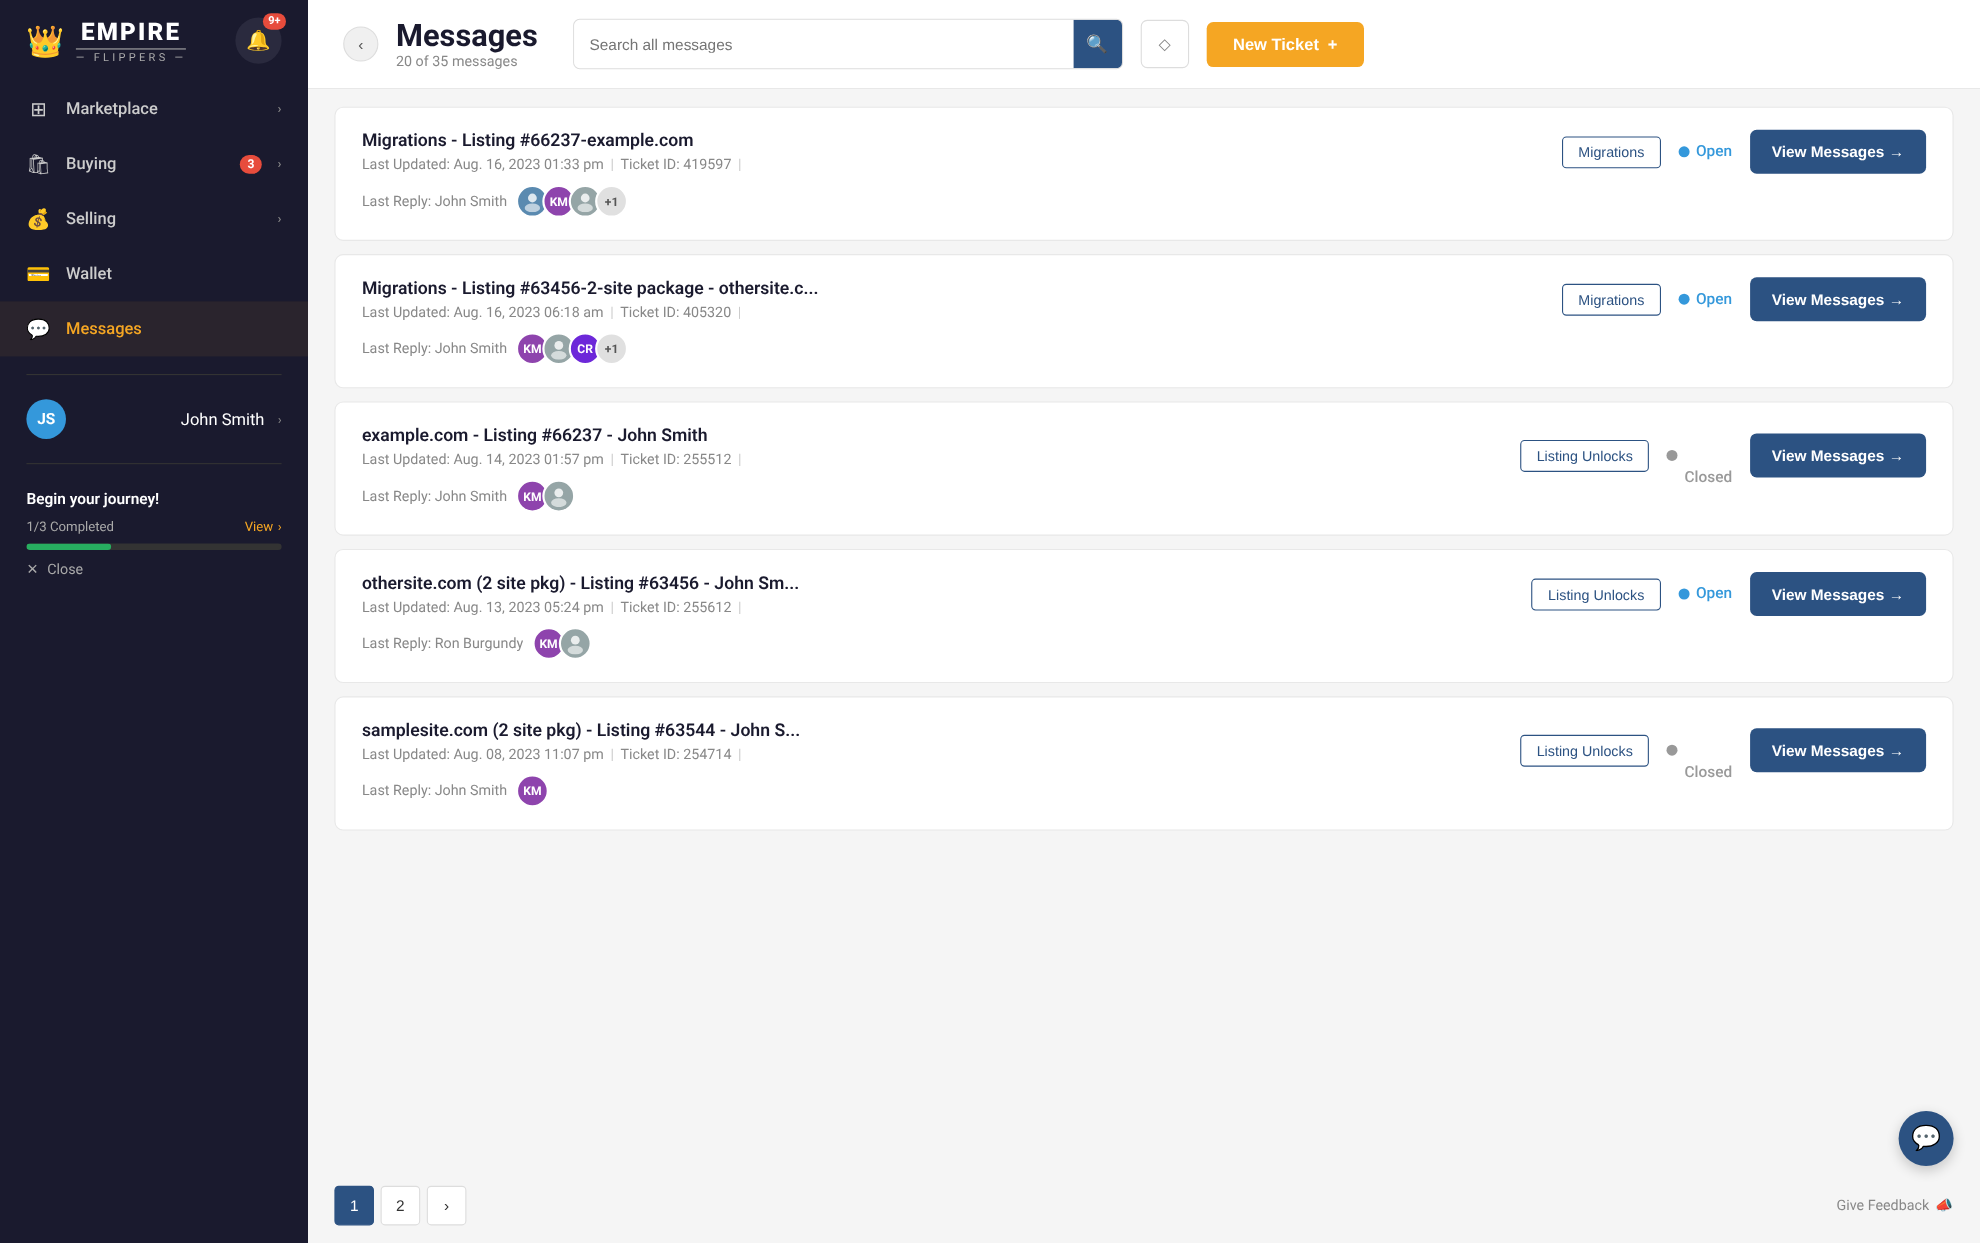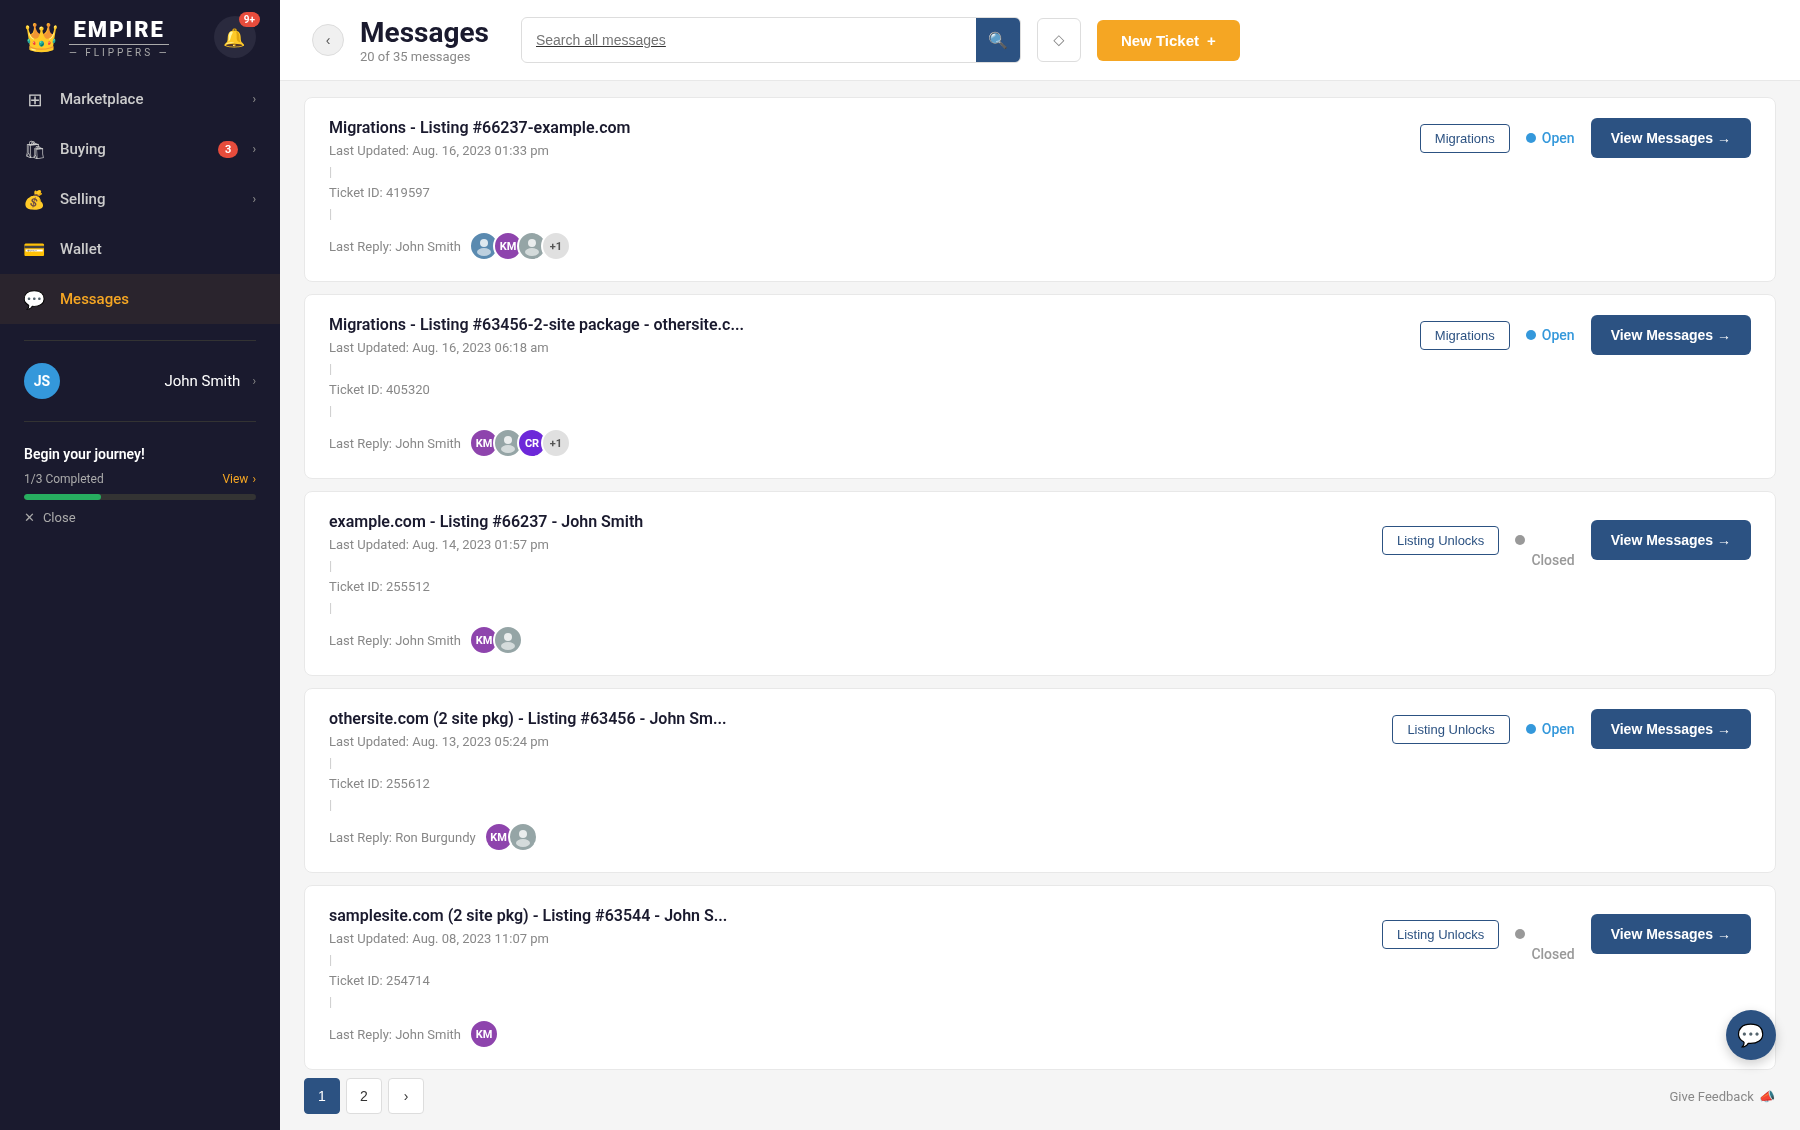--- a/index.html
+++ b/index.html
@@ -212,21 +212,20 @@
       max-width: 500px;
     }
     .search-input {
       flex: 1;
       border: none;
       outline: none;
       padding: 10px 14px;
       font-size: 14px;
       color: #333;
       background: #fff;
-      text-decoration: underline;
     }
     .search-btn {
       width: 44px;
       height: 44px;
       background: #2c5282;
       border: none;
       cursor: pointer;
       display: flex;
       align-items: center;
       justify-content: center;
@@ -286,24 +285,23 @@
     .message-title {
       font-size: 16px;
       font-weight: 600;
       color: #1a1a2e;
       margin-bottom: 6px;
     }
     .message-meta {
       font-size: 13px;
       color: #888;
       display: flex;
-      align-items: flex-start;
+      align-items: flex-end;
       gap: 6px;
       flex-wrap: wrap;
-      flex-direction: column;
     }
     .meta-separator { color: #ccc; }
     .message-reply-row {
       display: flex;
       align-items: center;
       gap: 8px;
       margin-top: 10px;
     }
     .reply-label { font-size: 13px; color: #888; }
     .avatars-row {

